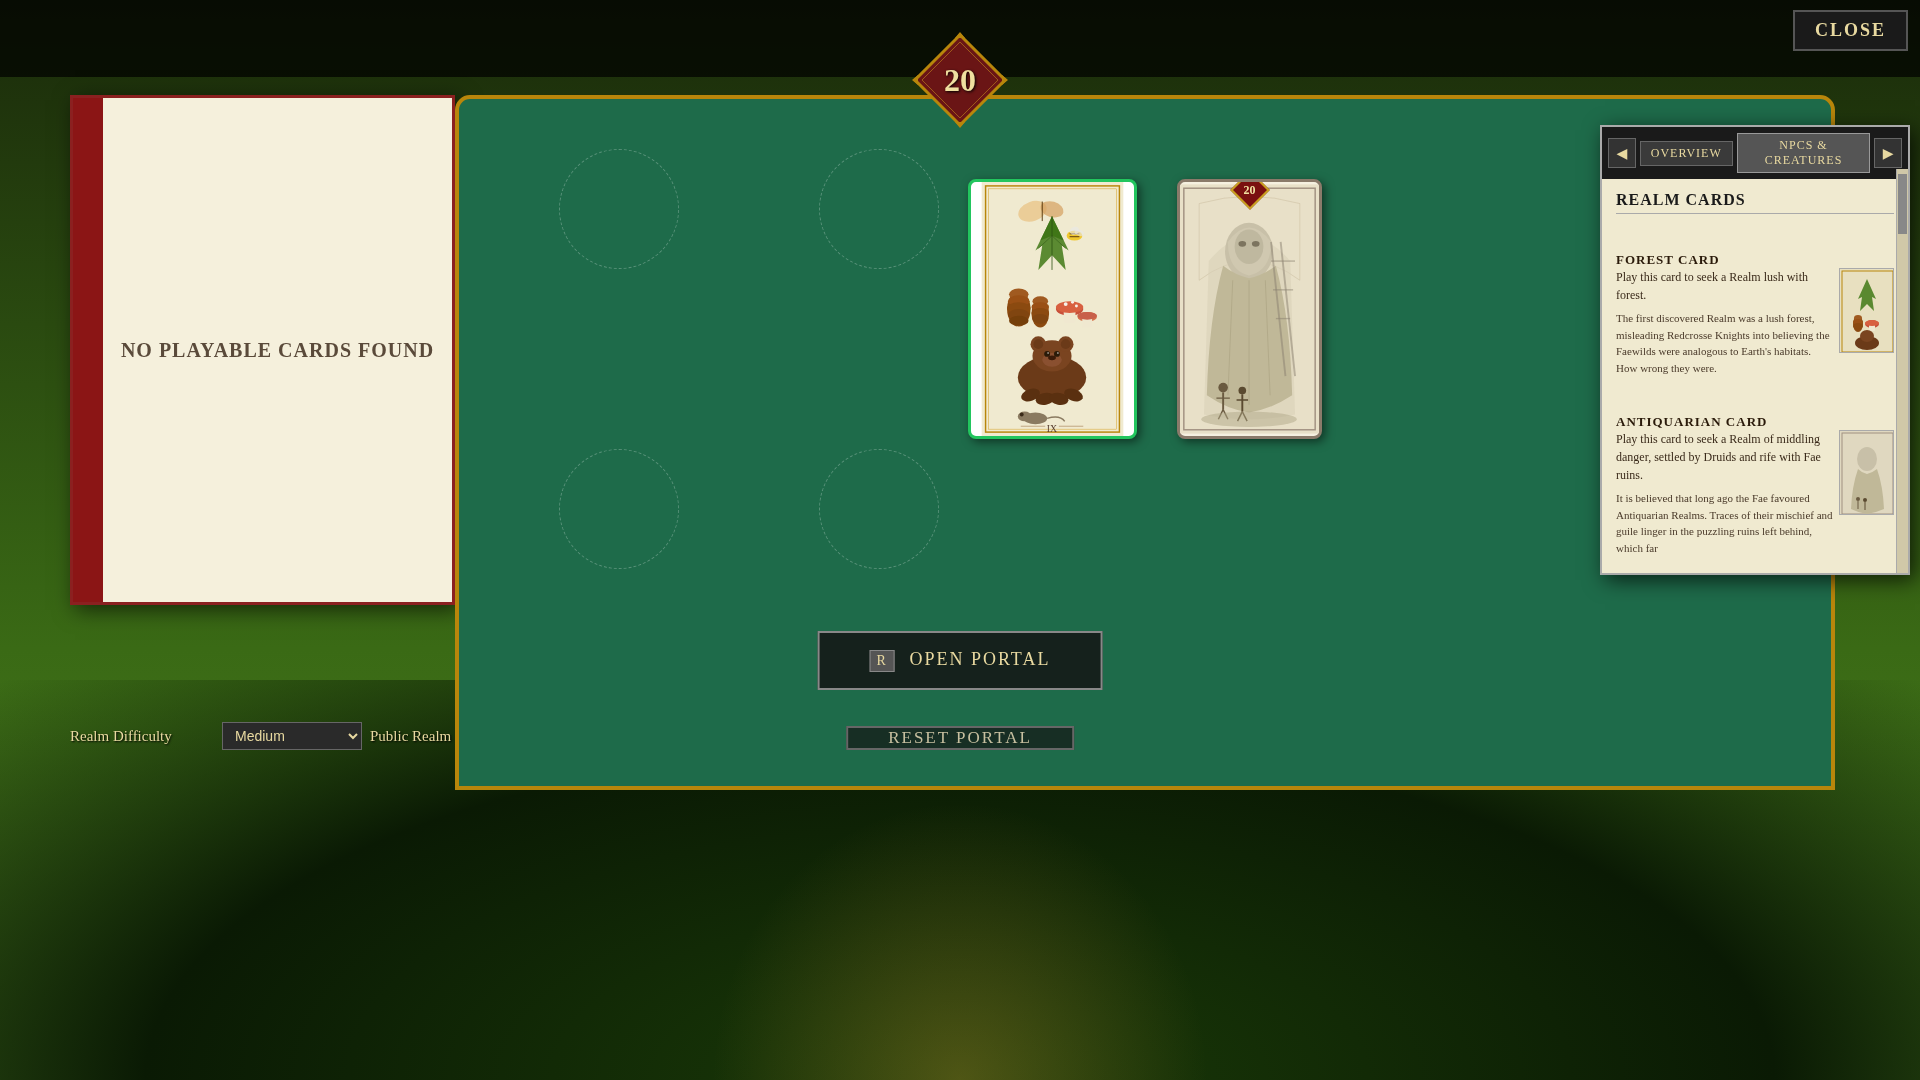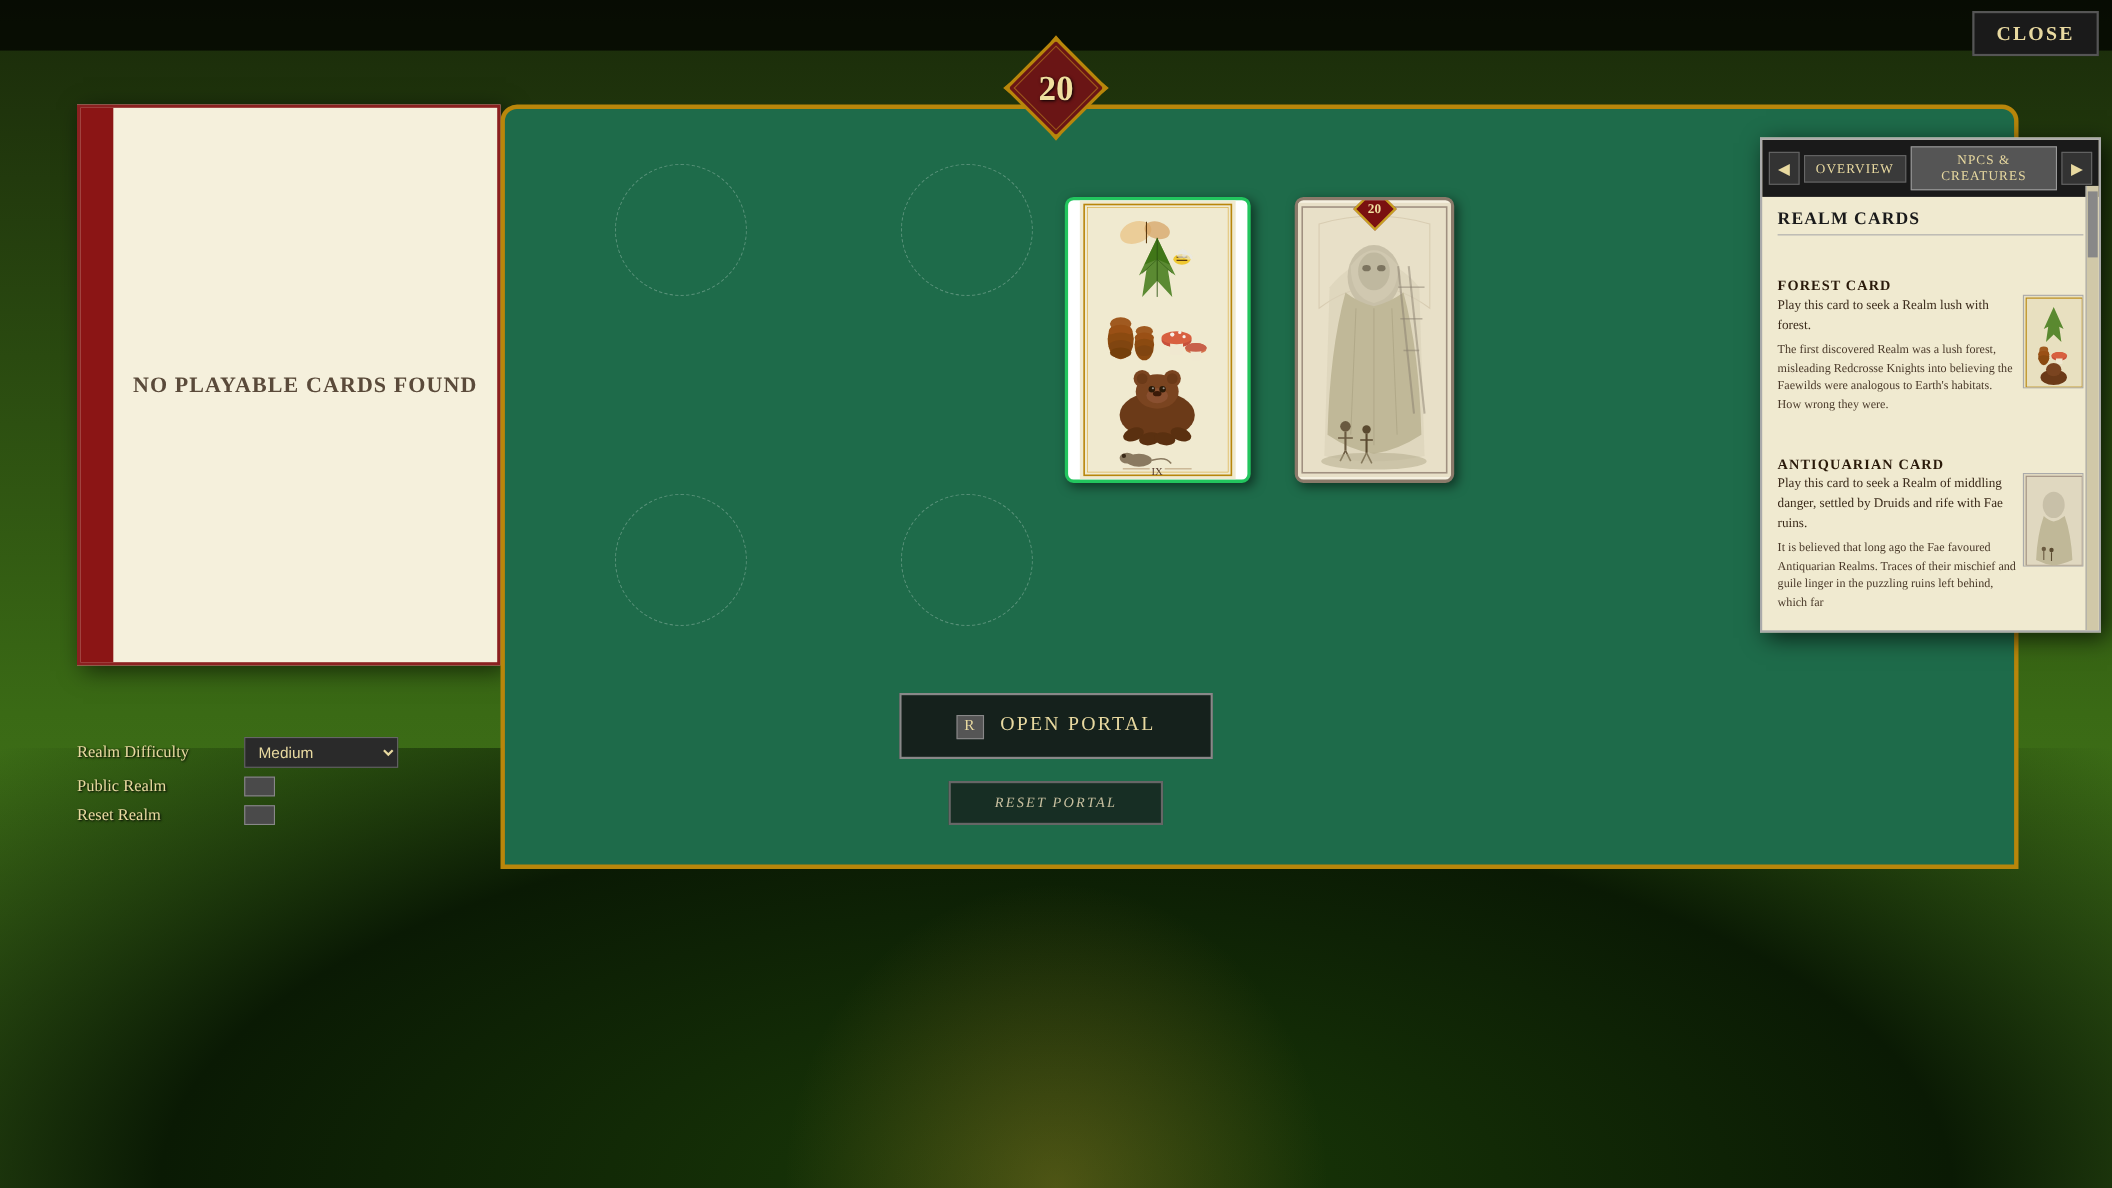--- a/index.html
+++ b/index.html
@@ -26,21 +26,21 @@
       height: 400px;
       background: radial-gradient(ellipse at 50% 100%, #1a3a08 0%, #0a1a04 60%, transparent 100%);
     }
 
     
     .top-bar {
       position: absolute;
       top: 0;
       left: 0;
       right: 0;
-      height: 46px;
+      height: 77px;
       background: rgba(0,0,0,0.7);
       display: flex;
       align-items: center;
       justify-content: flex-end;
       padding-right: 10px;
     }
 
     .close-button {
       background: #1a1a1a;
       border: 2px solid #555;
@@ -205,21 +205,21 @@
       text-align: center;
       text-transform: uppercase;
     }
 
     
     .bottom-controls {
       position: absolute;
       bottom: 330px;
       left: 70px;
       display: flex;
-      flex-direction: column;
+      flex-direction: row;
       gap: 8px;
     }
     .control-row {
       display: flex;
       align-items: center;
       gap: 12px;
     }
     .control-label {
       color: #e8d9a0;
       font-size: 15px;
@@ -270,28 +270,27 @@
 
     
     .reset-button {
       position: absolute;
       bottom: 330px;
       left: 50%;
       transform: translateX(-50%);
       background: rgba(20,20,20,0.7);
       border: 2px solid #666;
       color: #c8c0a0;
-      padding: 10px 40px;
-      font-size: 13px;
+      padding: 0 40px;
+      font-size: 17px;
       font-family: 'Georgia', serif;
       letter-spacing: 2px;
       cursor: pointer;
       text-transform: uppercase;
       white-space: nowrap;
-      font-style: italic;
     }
 
     
     .info-panel {
       position: absolute;
       top: 125px;
       right: 10px;
       width: 310px;
       background: #f0ead0;
       border: 2px solid #aaa;

